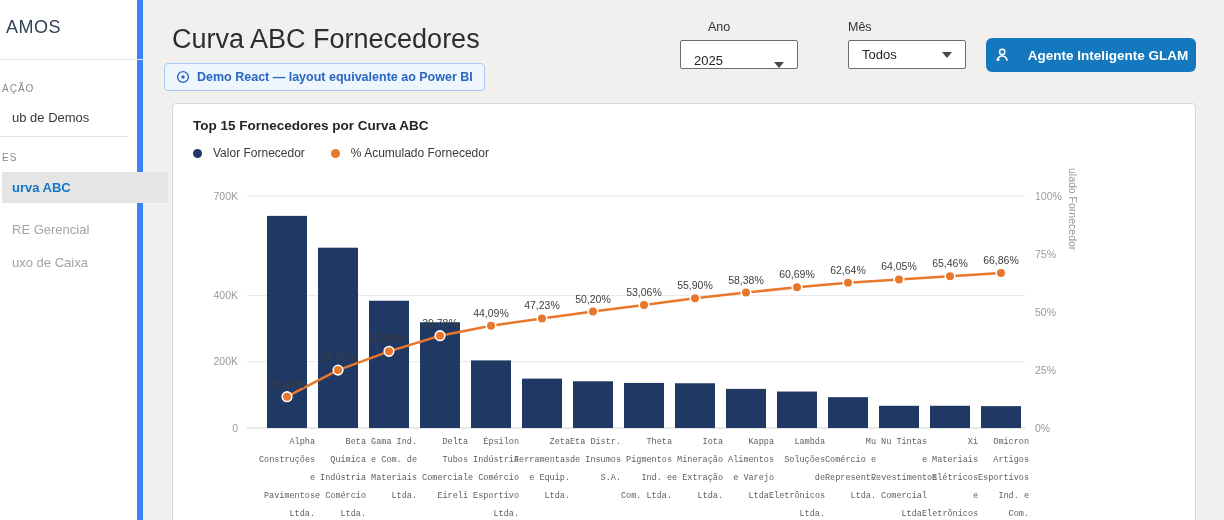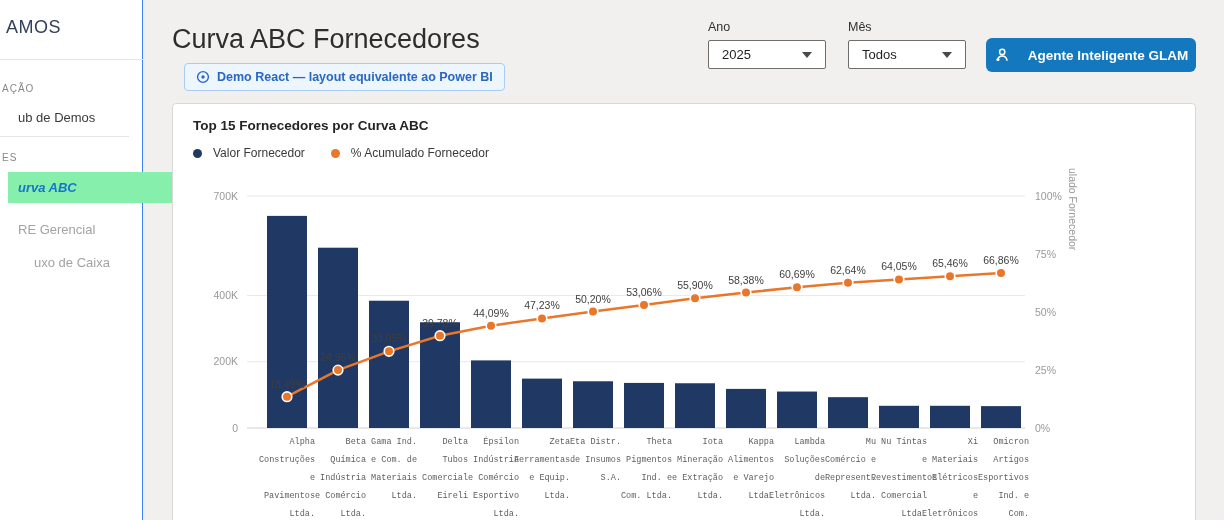--- a/index.html
+++ b/index.html
@@ -5,44 +5,44 @@
   * { box-sizing: border-box; margin: 0; padding: 0; }
   html, body {
     width: 1224px; height: 520px; overflow: hidden;
     background: #f1f0ef;
     font-family: "Liberation Sans", sans-serif;
     position: relative;
   }
   
   .sidebar {
     position: absolute; left: 0; top: 0; width: 143px; height: 520px;
-    background: #ffffff; border-right: 1px solid #3b82f6;
+    background: #ffffff; border-right: 6px solid #3b82f6;
   }
   .brand {
     position: absolute; left: 6px; top: 17px;
     font-size: 18px; color: #32415a; letter-spacing: .5px;
   }
   .sb-divider { position: absolute; left: 0; height: 0; border-top: 1px solid #e5e4e2; }
   .sb-section {
     position: absolute; left: 2px; font-size: 10px; color: #8a8886;
     letter-spacing: 1px; text-transform: uppercase;
   }
-  .sb-item { position: absolute; left: 8px; width: 166px; font-size: 13px; color: #3b3a39; padding-left: 10px; cursor: pointer; }
+  .sb-item { position: absolute; left: 2px; width: 166px; font-size: 13px; color: #3b3a39; padding-left: 10px; cursor: pointer; }
   .sb-item.muted { color: #a5a3a1; }
   .sb-item.active {
-    background: #86efac; color: #1376c8; font-weight: bold;
-    height: 31px; line-height: 31px; font-style: italic;
+    background: #e5e5e5; color: #1376c8; font-weight: bold;
+    height: 31px; line-height: 31px;
   }
   
   .page-title {
     position: absolute; left: 172px; top: 24px;
     font-size: 27px; color: #2e2d2c; font-weight: 400;
   }
   .badge {
-    position: absolute; left: 184px; top: 63px; height: 26px;
+    position: absolute; left: 164px; top: 63px; height: 26px;
     display: inline-flex; align-items: center; gap: 7px;
     background: #edf5fd; border: 1px solid #a9cdf2; border-radius: 4px;
     padding: 13px 11px; font-size: 12.5px; font-weight: bold; color: #2a67c2;
   }
   .filter-label { position: absolute; top: 20px; font-size: 12.5px; color: #323130; }
   .select-box {
     position: absolute; top: 40px; width: 118px; height: 29px;
     background: #fff; border: 1px solid #6f6d6a; border-radius: 2px;
     display: flex; align-items: center; justify-content: space-between;
     padding: 0 13px; font-size: 13px; color: #201f1e; cursor: pointer;
@@ -78,35 +78,35 @@
 
 <div class="sidebar">
   <div class="brand">AMOS</div>
   <div class="sb-divider" style="top:59px; width:143px;"></div>
   <div class="sb-section" style="top:83px;">AÇÃO</div>
   <div class="sb-item" style="top:110px;">ub de Demos</div>
   <div class="sb-divider" style="top:136px; width:129px;"></div>
   <div class="sb-section" style="top:152px;">ES</div>
   <div class="sb-item active" style="top:172px;">urva ABC</div>
   <div class="sb-item muted" style="top:222px;">RE Gerencial</div>
-  <div class="sb-item muted" style="top:255px;margin-left:16px;">uxo de Caixa</div>
+  <div class="sb-item muted" style="top:255px;">uxo de Caixa</div>
 </div>
 
 <div class="page-title">Curva ABC Fornecedores</div>
 
 <div class="badge">
   <svg width="14" height="14" viewBox="0 0 14 14">
     <circle cx="7" cy="7" r="5.4" fill="none" stroke="#2a67c2" stroke-width="1.4"></circle>
     <circle cx="7" cy="7" r="1.7" fill="#2a67c2"></circle>
   </svg>
   <span>Demo React — layout equivalente ao Power BI</span>
 </div>
 
 <div class="filter-label" style="left:708px;text-align:center;">Ano</div>
-<div class="select-box" style="left:708px;">
+<div class="select-box" style="left:680px;align-items:flex-end;">
   <span>2025</span>
   <span class="caret"></span>
 </div>
 
 <div class="filter-label" style="left:848px;">Mês</div>
 <div class="select-box" style="left:848px;">
   <span>Todos</span>
   <span class="caret"></span>
 </div>
 

